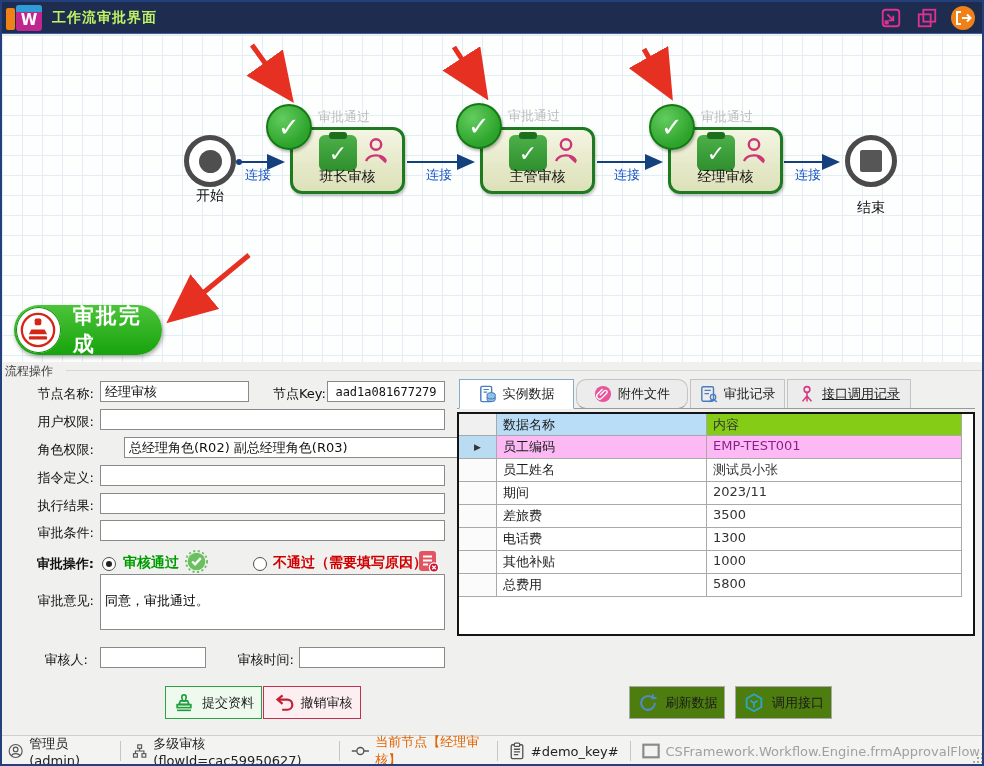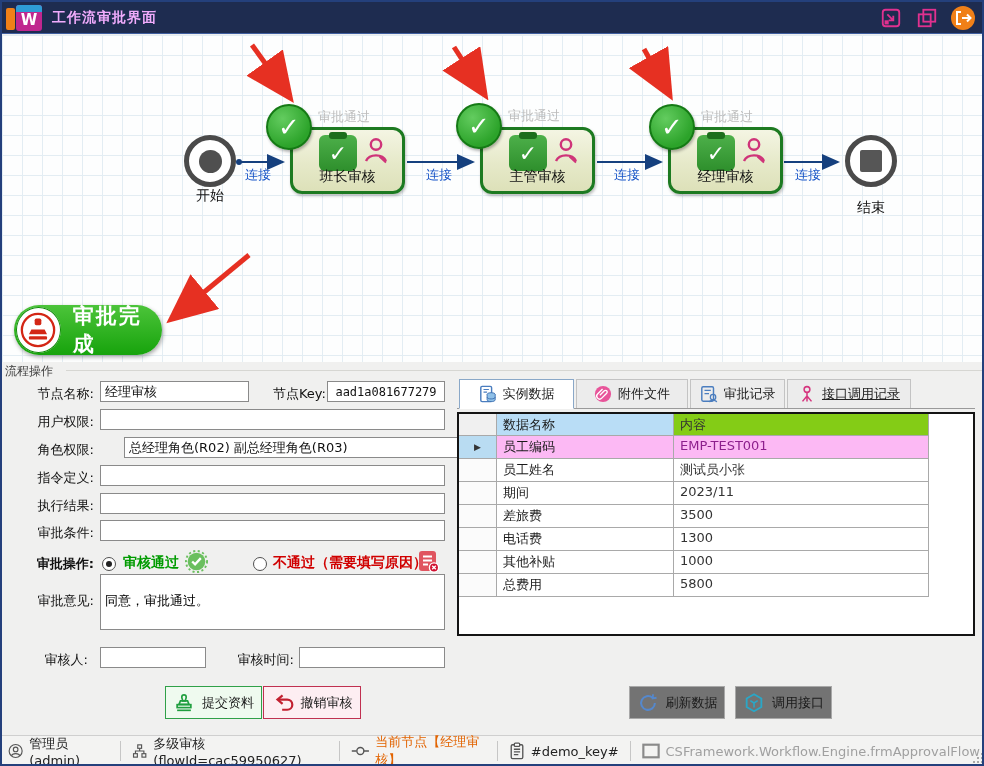--- a/index.html
+++ b/index.html
@@ -22,21 +22,21 @@
   }
   .appicon { position: relative; width: 36px; height: 26px; margin-left: 4px; display: flex; }
   .appicon .bar { width: 9px; height: 22px; background: #f08018; border-radius: 2px; margin-top: 3px; }
   .appicon .sq {
     width: 26px; height: 26px; margin-left: 1px; border-radius: 3px; overflow: hidden;
     background: #c0268f; position: relative;
   }
   .appicon .sq .top { position: absolute; top: 0; left: 0; right: 0; height: 7px; background: #2e9cd6; }
   .appicon .sq .w { position: absolute; left: 0; right: 0; top: 6px; text-align: center;
     color: #fff; font-weight: bold; font-size: 15px; line-height: 18px; }
-  .titlebar .title { color: #f0abfc; font-weight: bold; font-size: 14px; margin-left: 10px; letter-spacing: 1px; }
+  .titlebar .title { color: #bef264; font-weight: bold; font-size: 14px; margin-left: 10px; letter-spacing: 1px; }
   .titlebar .tbicons { position: absolute; right: 6px; top: 0; height: 32px; display: flex; align-items: center; gap: 10px; }
   .tbicon { width: 26px; height: 26px; display: flex; align-items: center; justify-content: center; cursor: pointer; }
 
   
   .diagram {
     position: absolute; left: 0; top: 33px; width: 984px; height: 327px;
     background-color: #fdfefe;
     background-image:
       linear-gradient(to right, #e3edf3 1px, transparent 1px),
       linear-gradient(to bottom, #e3edf3 1px, transparent 1px);
@@ -115,21 +115,21 @@
   .reject-text { position: absolute; font-size: 14px; font-weight: bold; color: #d00000; cursor: pointer; }
 
   .opinion-box {
     position: absolute; left: 98px; top: 212px; width: 345px; height: 56px;
     border: 1px solid #8a8a8a; background: #fff; resize: none;
     font-family: "DejaVu Sans", sans-serif; font-size: 13px; padding: 17px 4px;
   }
 
   .btn {
     position: absolute; top: 324px; height: 33px; display: flex; align-items: center; justify-content: center;
-    gap: 7px; font-size: 13px; cursor: pointer; background: #737373; border: 1px solid #a8a8a8;
+    gap: 7px; font-size: 13px; cursor: pointer; background: #4d7c0f; border: 1px solid #a8a8a8;
   }
   .btn.green { border: 1px solid #2fa048; background: #effaef; }
   .btn.red   { border: 1px solid #c03050; background: #fdeef2; }
 
   
   .tab {
     position: absolute; top: 17px; height: 30px; display: flex; align-items: center;
     justify-content: center; gap: 6px; font-size: 13px; cursor: pointer;
     border: 1px solid #c3c3c3; border-bottom: 1px solid #9a9a9a; background: #ececec; color: #222;
   }
@@ -137,21 +137,21 @@
   .tabline { position: absolute; left: 455px; top: 46px; width: 518px; height: 1px; background: #9a9a9a; }
 
   .grid-panel {
     position: absolute; left: 455px; top: 50px; width: 518px; height: 224px;
     border: 2px solid #141414; background: #fff; overflow: hidden;
   }
   .grow { display: flex; height: 23px; }
   .grow.header { height: 22px; }
   .gcell { border-right: 1px solid #a9a9a9; border-bottom: 1px solid #a9a9a9; padding: 2px 6px; font-size: 13px; overflow: hidden; white-space: nowrap; }
   .c-rowhdr { width: 38px; background: #fbfbfb; display: flex; align-items: center; justify-content: center; padding: 0; }
-  .c-name { width: 177px; }
+  .c-name { width: 210px; }
   .c-val  { width: 255px; color: #333; }
   .grow.header .c-rowhdr { background: #f0f0f0; }
   .grow.header .c-name { background: #b9ddf6; }
   .grow.header .c-val  { background: #84cc16; }
   .grow.selected .c-rowhdr { background: #b9dcf2; color: #333; font-size: 9px; }
   .grow.selected .c-name { background: #fcb9f4; }
   .grow.selected .c-val  { background: #fcb9f4; color: #8d1f8d; }
   .grow { cursor: pointer; }
 
   
@@ -369,21 +369,21 @@
     <div class="tab active" style="left:457px; width:115px;">
       <svg width="18" height="18" viewBox="0 0 20 20">
         <rect x="2" y="1.5" width="12" height="17" rx="1.5" fill="#fff" stroke="#4a7dbf" stroke-width="1.6"></rect>
         <path d="M5 5 h6 M5 8 h4" stroke="#4a7dbf" stroke-width="1.3"></path>
         <ellipse cx="13.5" cy="10.5" rx="4.5" ry="2" fill="#8fc0e8" stroke="#3a6daf" stroke-width="1"></ellipse>
         <path d="M9 10.5 v6 c0 1.1 2 2 4.5 2 s4.5 -.9 4.5 -2 v-6" fill="#8fc0e8" stroke="#3a6daf" stroke-width="1"></path>
         <path d="M9 13.5 c0 1.1 2 2 4.5 2 s4.5 -.9 4.5 -2" fill="none" stroke="#3a6daf" stroke-width="1"></path>
       </svg>
       <span>实例数据</span>
     </div>
-    <div class="tab" style="left:574px; width:112px;">
+    <div class="tab" style="left:574px; width:112px;border-radius:10px;">
       <svg width="18" height="18" viewBox="0 0 20 20">
         <circle cx="10" cy="10" r="9" fill="#e8559a"></circle>
         <path d="M6.5 11.5 l5 -5 a1.8 1.8 0 0 1 2.6 2.6 l-5.5 5.5 a3.2 3.2 0 0 1 -4.6 -4.6 l5.5 -5.5" fill="none" stroke="#fff" stroke-width="1.5"></path>
       </svg>
       <span>附件文件</span>
     </div>
     <div class="tab" style="left:688px; width:95px;">
       <svg width="18" height="18" viewBox="0 0 20 20" fill="none" stroke="#4a7dbf">
         <rect x="2" y="2" width="13" height="16" rx="1.5" stroke-width="1.6"></rect>
         <path d="M5 6 h7 M5 9.5 h5" stroke-width="1.3"></path>

